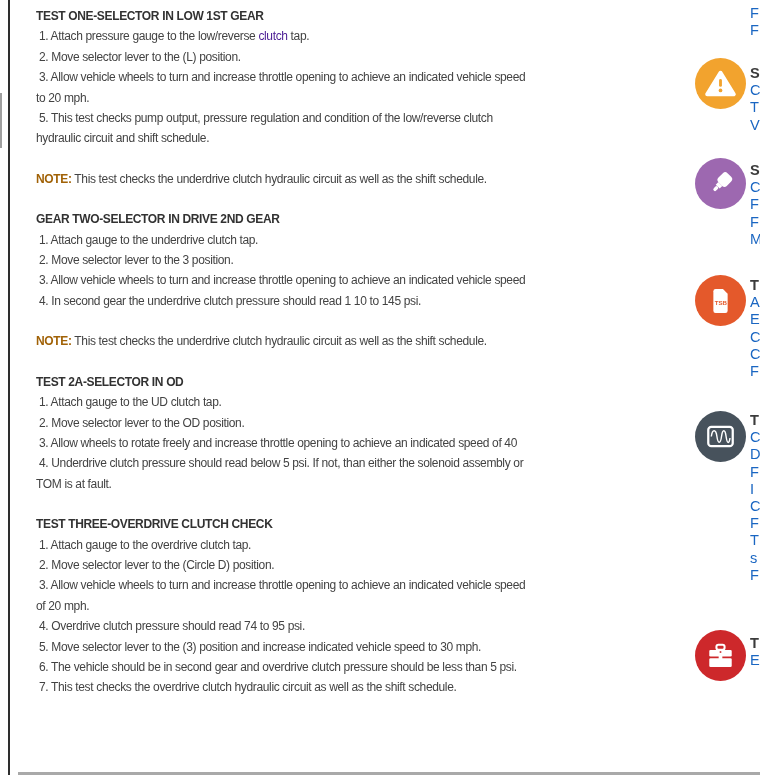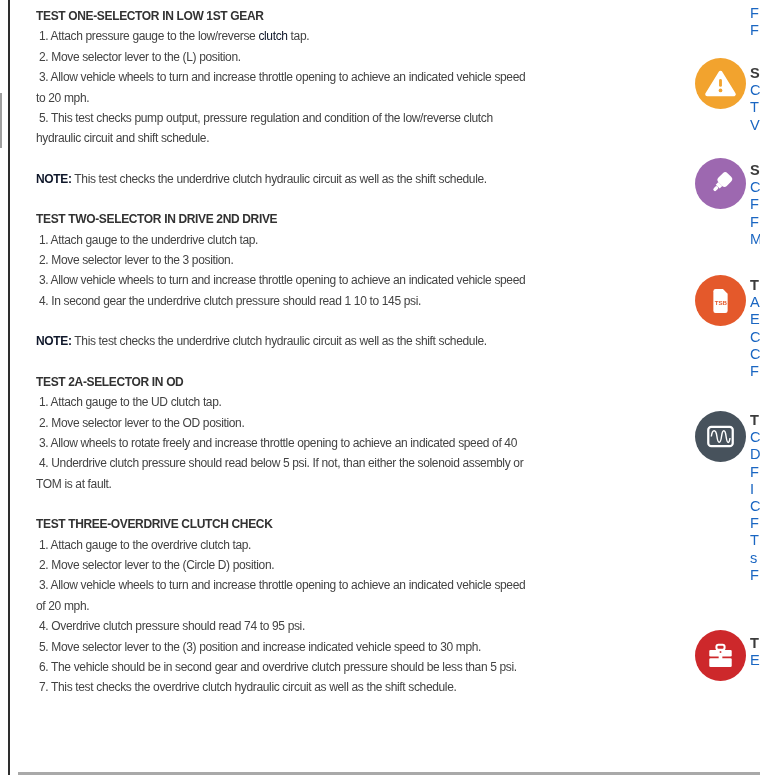--- a/index.html
+++ b/index.html
@@ -13,22 +13,22 @@
   .bottom-scrollbar{position:absolute;left:18px;top:772px;width:742px;height:3px;background:#a9a9a9;}
 
   
   #article{position:absolute;left:36px;top:6px;width:700px;}
   .block{margin:0 0 20px 0;}
   .line{
     white-space:pre;font-size:12px;line-height:20.4px;
     color:#434343;letter-spacing:-0.35px;
   }
   .line.heading{font-weight:bold;color:#323232;}
-  .bold{font-weight:bold;color:#0f172a;}
-  .link{color:#0f172a;cursor:pointer;}
+  .bold{font-weight:bold;color:#a16207;}
+  .link{color:#4c1d95;cursor:pointer;}
 
   
   #sidebar{position:absolute;left:0;top:0;width:760px;height:775px;pointer-events:none;}
   .side-icon{position:absolute;left:695px;width:51px;height:51px;pointer-events:auto;cursor:pointer;}
   .side-icon svg{display:block;width:51px;height:51px;}
   .side-text{position:absolute;left:750px;pointer-events:auto;}
   .side-line{font-size:14.6px;line-height:17.2px;white-space:nowrap;letter-spacing:-0.3px;}
   .side-line.frag-heading{font-weight:bold;color:#3b3b3b;}
   .side-line.link{color:#1a66c2;}
 </style>
@@ -46,21 +46,21 @@
       <div class="line"><span> 2. Move selector lever to the (L) position.</span></div>
       <div class="line"><span> 3. Allow vehicle wheels to turn and increase throttle opening to achieve an indicated vehicle speed</span></div>
       <div class="line"><span>to 20 mph.</span></div>
       <div class="line"><span> 5. This test checks pump output, pressure regulation and condition of the low/reverse clutch</span></div>
       <div class="line"><span>hydraulic circuit and shift schedule.</span></div>
     </div>
     <div class="block">
       <div class="line"><span class="bold">NOTE:</span><span> This test checks the underdrive clutch hydraulic circuit as well as the shift schedule.</span></div>
     </div>
     <div class="block">
-      <div class="line heading">TEST TWO-SELECTOR IN DRIVE 2ND DRIVE</div>
+      <div class="line heading">GEAR TWO-SELECTOR IN DRIVE 2ND GEAR</div>
       <div class="line"><span> 1. Attach gauge to the underdrive clutch tap.</span></div>
       <div class="line"><span> 2. Move selector lever to the 3 position.</span></div>
       <div class="line"><span> 3. Allow vehicle wheels to turn and increase throttle opening to achieve an indicated vehicle speed</span></div>
       <div class="line"><span> 4. In second gear the underdrive clutch pressure should read 1 10 to 145 psi.</span></div>
     </div>
     <div class="block">
       <div class="line"><span class="bold">NOTE:</span><span> This test checks the underdrive clutch hydraulic circuit as well as the shift schedule.</span></div>
     </div>
     <div class="block">
       <div class="line heading">TEST 2A-SELECTOR IN OD</div>

